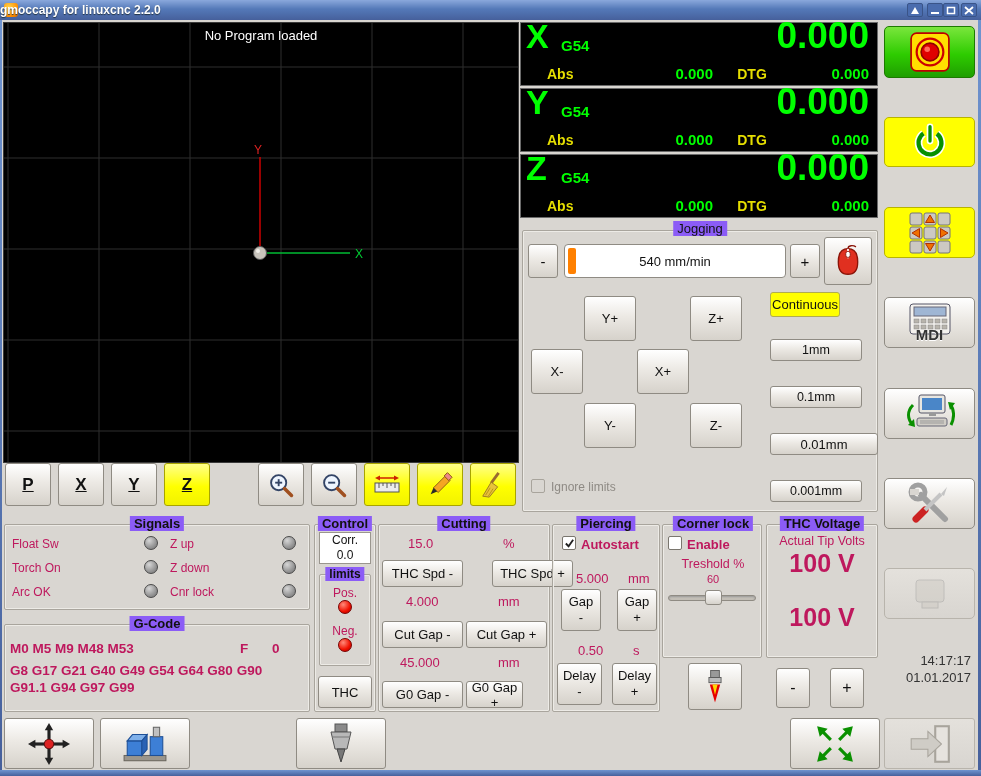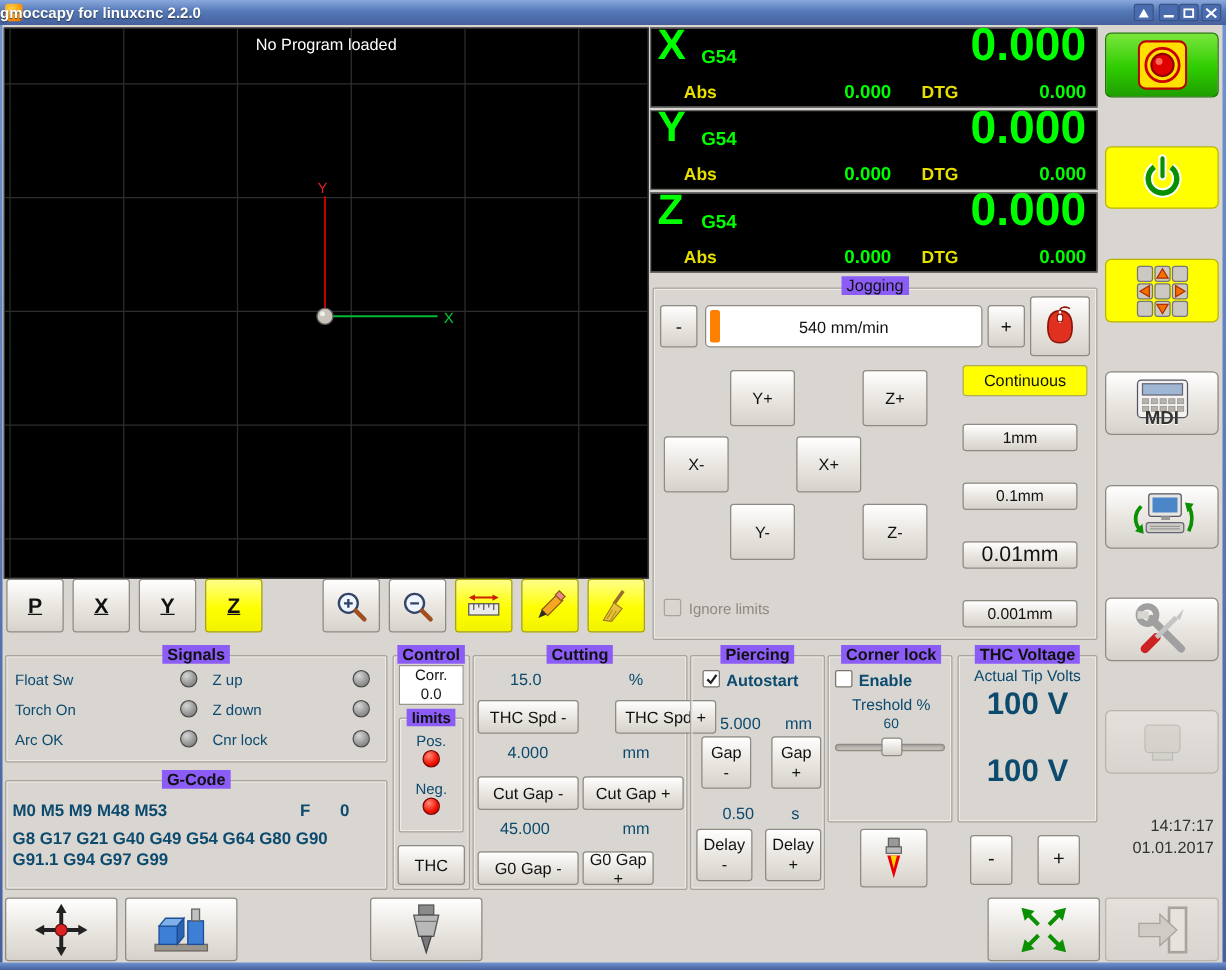--- a/index.html
+++ b/index.html
@@ -14,21 +14,21 @@
   .preview-status{position:absolute;left:0;right:0;top:5px;text-align:center;color:#fff;font-size:13px}
   .btn{position:absolute;display:flex;flex-direction:column;align-items:center;justify-content:center;background:linear-gradient(#ffffff,#ece9e4 45%,#d6d2cb);border:1px solid #8f8b83;border-radius:3px;font-size:13px;color:#111;cursor:pointer;text-align:center}
   .btn.yellow{background:linear-gradient(#ffff8a,#ffff00 55%,#f2f200);border-color:#a8a400}
   .btn.flatyellow{background:#ffff00;border:1px solid #b0ac50}
   .btn.green{background:linear-gradient(#7ae63c,#2ecc00 55%,#1f9e00);border-color:#1d7a00}
   .btn.inactive{background:linear-gradient(#e4e1dc,#d8d5d0);border-color:#b8b4ac}
   .mn{font-weight:bold;font-size:17px;text-decoration:underline}
   .pre{white-space:pre-line;line-height:16px}
   .frame{position:absolute;border:1px solid #a9a59d;border-radius:2px;box-shadow:inset 0 0 0 1px #edebe6}
   .frame-title{position:absolute;font-weight:bold;font-size:13px;background:#8b5cf6;padding:0 4px;transform:translateX(-50%);white-space:nowrap;z-index:3}
-  .lbl{position:absolute;font-size:12px;color:#0c4a6e;white-space:nowrap}
+  .lbl{position:absolute;font-size:12px;color:#be185d;white-space:nowrap}
   .bold{font-weight:bold}
   .center{transform:translateX(-50%);text-align:right}
   .led{position:absolute;width:14px;height:14px;border-radius:50%;border:1px solid #4a4a4a;background:radial-gradient(circle at 35% 30%,#d6d6d6,#9a9a9a 55%,#707070)}
   .led.red{background:radial-gradient(circle at 35% 30%,#ff8a7a,#f01000 60%,#a80000);border-color:#700}
   .checkbox{position:absolute;width:14px;height:14px;background:#fff;border:1px solid #7a766e;border-radius:2px;display:flex;align-items:center;justify-content:center}
   .checkbox.dis{background:#d9d6d1;border-color:#a8a49c}
   .dro-row{position:absolute;left:520px;width:358px;height:64px;background:#000;border:1px solid #6a6a6a}
   .dro-letter{position:absolute;left:5px;top:-6px;font-size:34px;font-weight:bold;color:#00ff00}
   .dro-system{position:absolute;left:40px;top:14px;font-size:15px;font-weight:bold;color:#00ff00}
   .dro-value{position:absolute;right:8px;top:-8px;font-size:37px;font-weight:bold;color:#00ff00}
@@ -201,24 +201,24 @@
 <div class="btn" style="left:790px;top:244px;width:30px;height:34px;font-size:15px">+</div>
 <div class="btn" style="left:824px;top:237px;width:48px;height:48px">
   <svg width="30" height="36" viewBox="0 0 34 38">
     <path d="M17,34 C8,34 6,28 6,20 C6,10 10,5 17,5 C24,5 28,10 28,20 C28,28 26,34 17,34 Z" fill="#e03020" stroke="#8a1408" stroke-width="1.5"></path>
     <line x1="17" y1="5" x2="17" y2="16" stroke="#fff" stroke-width="2"></line>
     <rect x="14.5" y="8" width="5" height="7" rx="2.5" fill="#fff" stroke="#8a1408"></rect>
     <path d="M17,5 C17,1 23,1 26,3" fill="none" stroke="#8a1408" stroke-width="1.5"></path>
   </svg>
 </div>
 
-<div class="btn flatyellow" style="left:770px;top:292px;width:100px;height:25px">Continuous</div>
+<div class="btn flatyellow" style="left:770px;top:292px;width:70px;height:25px">Continuous</div>
 <div class="btn" style="left:770px;top:339px;width:92px;height:22px;font-size:12.5px">1mm</div>
 <div class="btn" style="left:770px;top:386px;width:92px;height:22px;font-size:12.5px">0.1mm</div>
-<div class="btn" style="left:770px;top:433px;width:92px;height:22px;font-size:17px">0.01mm</div>
+<div class="btn" style="left:770px;top:433px;width:108px;height:22px;font-size:13px">0.01mm</div>
 <div class="btn" style="left:770px;top:480px;width:92px;height:22px;font-size:12.5px">0.001mm</div>
 
 <div class="btn" style="left:584px;top:296px;width:52px;height:45px">Y+</div>
 <div class="btn" style="left:690px;top:296px;width:52px;height:45px">Z+</div>
 <div class="btn" style="left:531px;top:349px;width:52px;height:45px">X-</div>
 <div class="btn" style="left:637px;top:349px;width:52px;height:45px">X+</div>
 <div class="btn" style="left:584px;top:403px;width:52px;height:45px">Y-</div>
 <div class="btn" style="left:690px;top:403px;width:52px;height:45px">Z-</div>
 
 <div class="checkbox dis" style="left:531px;top:479px"></div>

